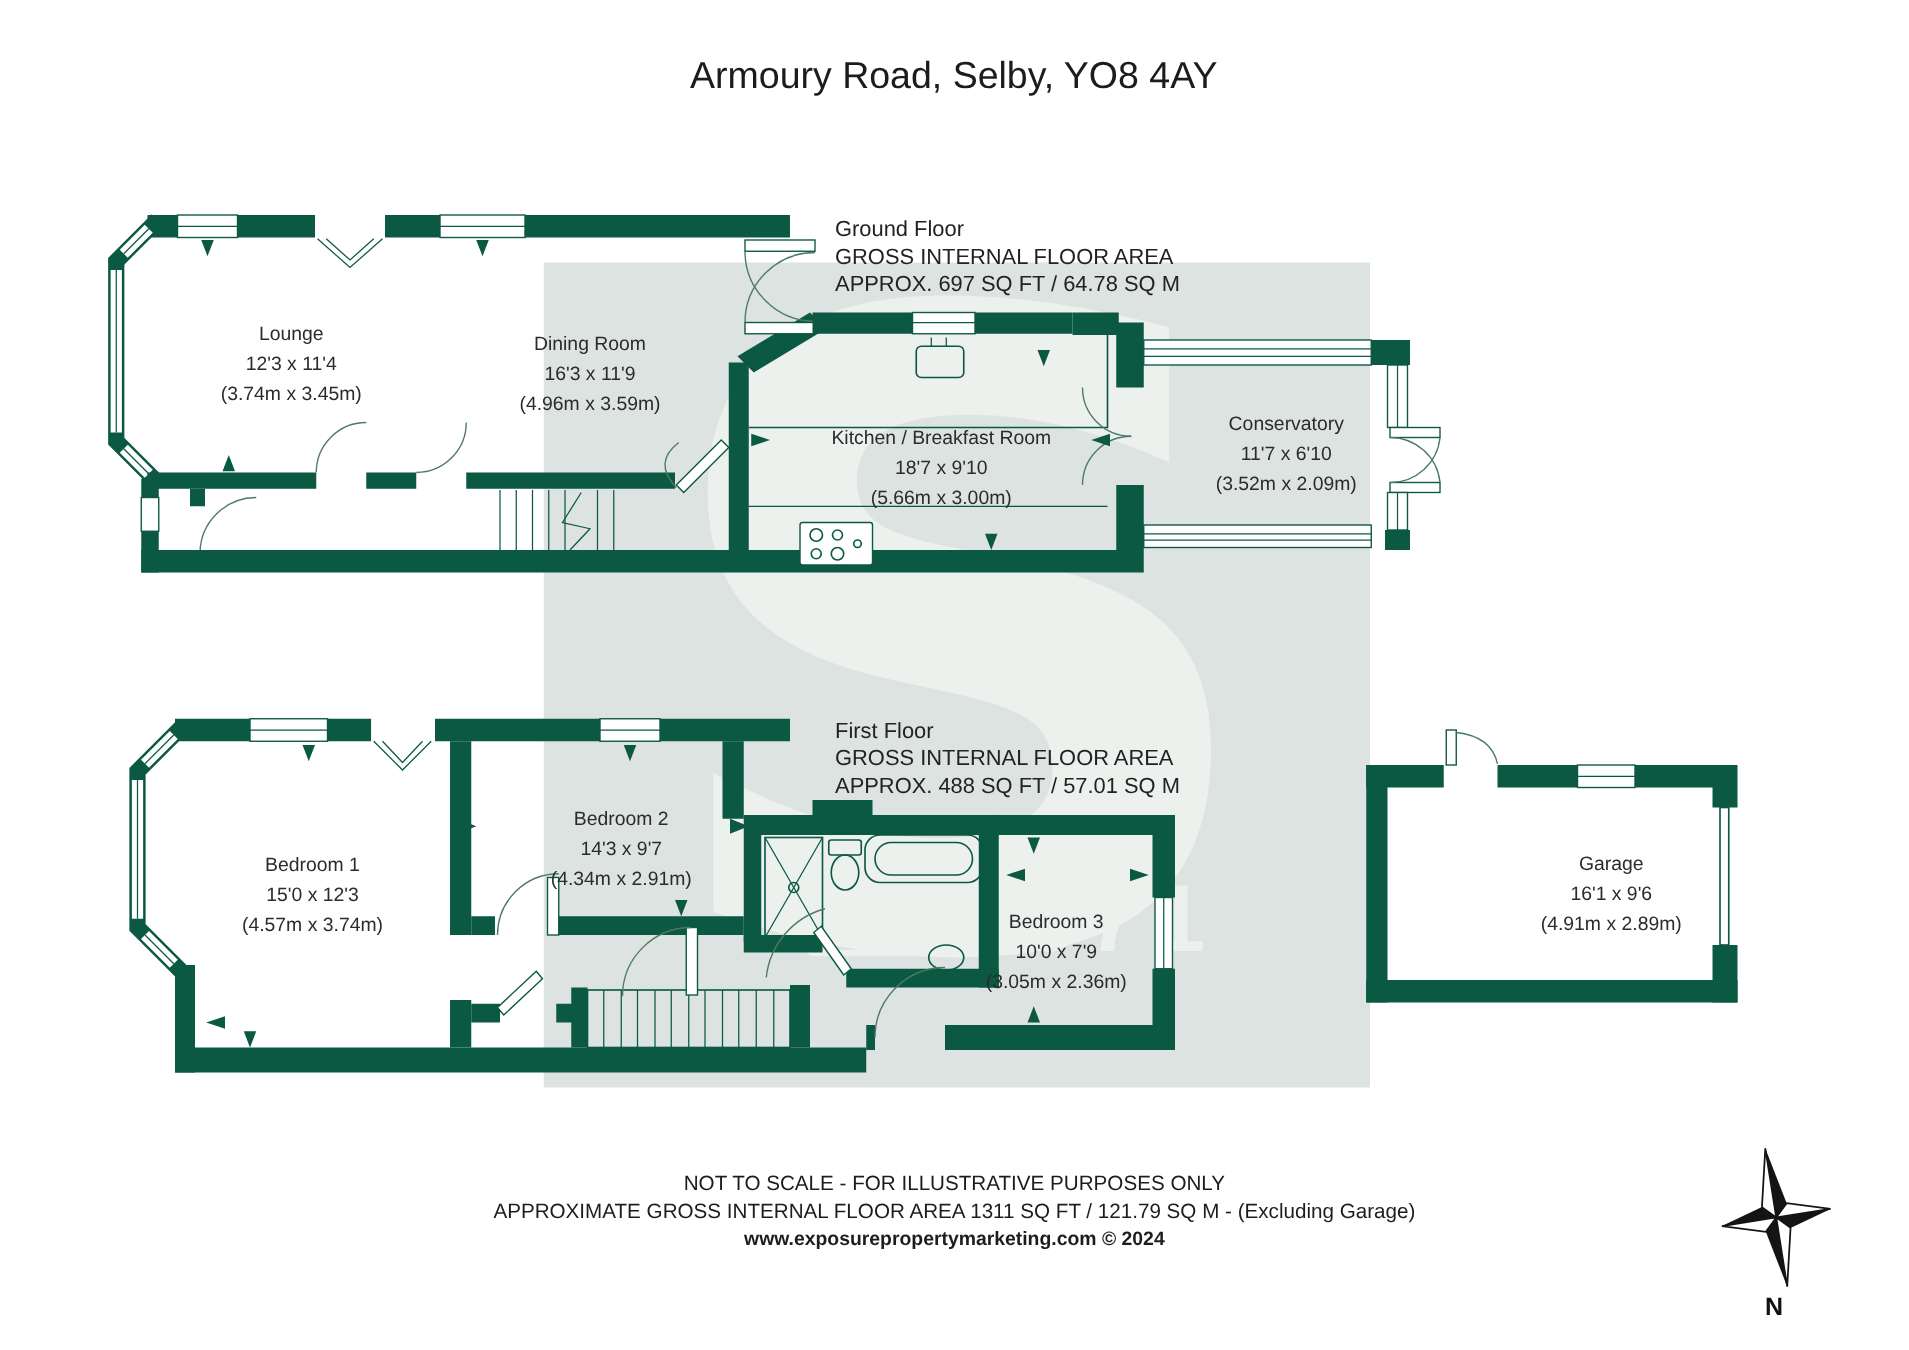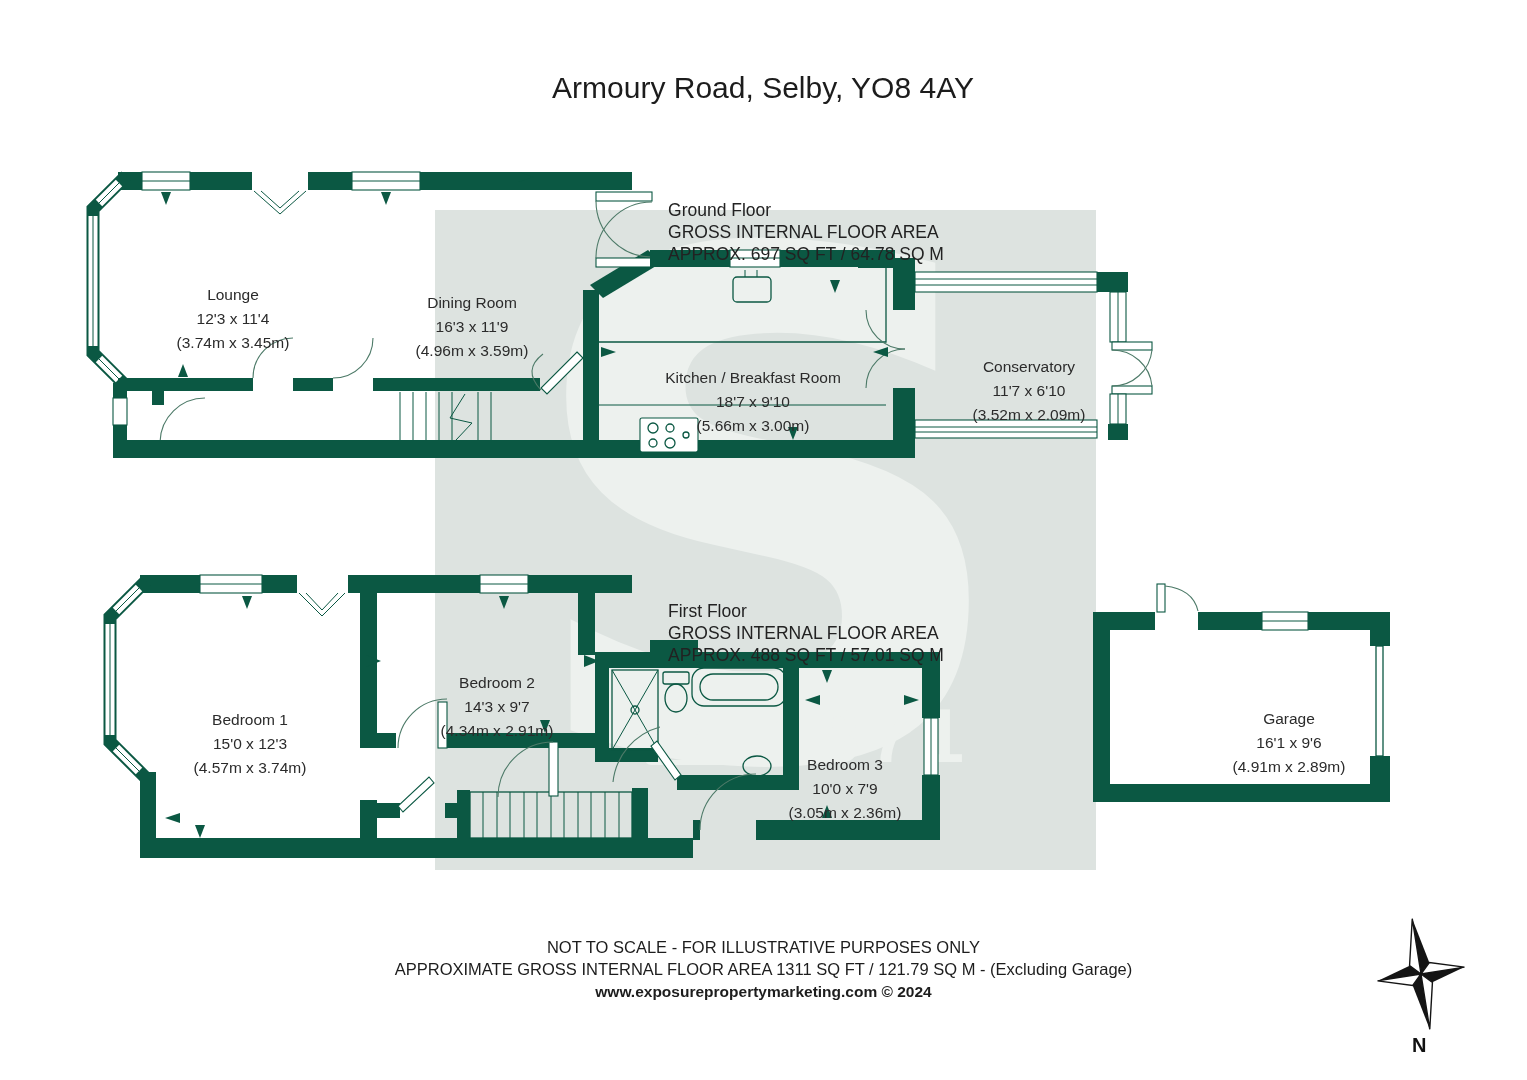--- a/index.html
+++ b/index.html
@@ -22,21 +22,21 @@
   .s{fill:none;stroke:#0b5843;stroke-width:1.3;}
   .win{fill:#ffffff;stroke:#0b5843;stroke-width:1.1;}
   .leaf{fill:#ffffff;stroke:#0b5843;stroke-width:1.1;}
   .arc{fill:none;stroke:#4d7a68;stroke-width:1.1;}
   .bayO{fill:none;stroke:#0b5843;stroke-width:13;}
   .bayW{fill:none;stroke:#ffffff;stroke-width:9;}
   .bayM{fill:none;stroke:#0b5843;stroke-width:1;}
   .tread{stroke:#0b5843;stroke-width:1;}
   .thin{stroke:#0b5843;stroke-width:1;fill:none;}
   
-  .txt{position:absolute;z-index:4;color:#2b2b2b;margin-top:27px;}
+  .txt{position:absolute;z-index:4;color:#2b2b2b;}
   .title{top:44px;left:763px;transform:translateX(-50%);font-size:30px;color:#1c1c1c;white-space:nowrap;}
   .fheader{transform:translateX(-50%);text-align:left;font-size:17.5px;line-height:22px;color:#222;white-space:nowrap;}
   .room{transform:translateX(-50%);text-align:center;font-size:15.5px;line-height:24px;white-space:nowrap;}
   .footer{position:absolute;z-index:4;top:936px;left:0;width:100%;text-align:center;
           font-size:16.5px;line-height:22.4px;color:#1d1d1d;}
   .footer .small{font-size:15.5px;font-weight:bold;}
   .nlabel{font-family:"Liberation Sans",sans-serif;font-weight:700;font-size:20px;fill:#111;}
 </style>
 </head>
 <body>

